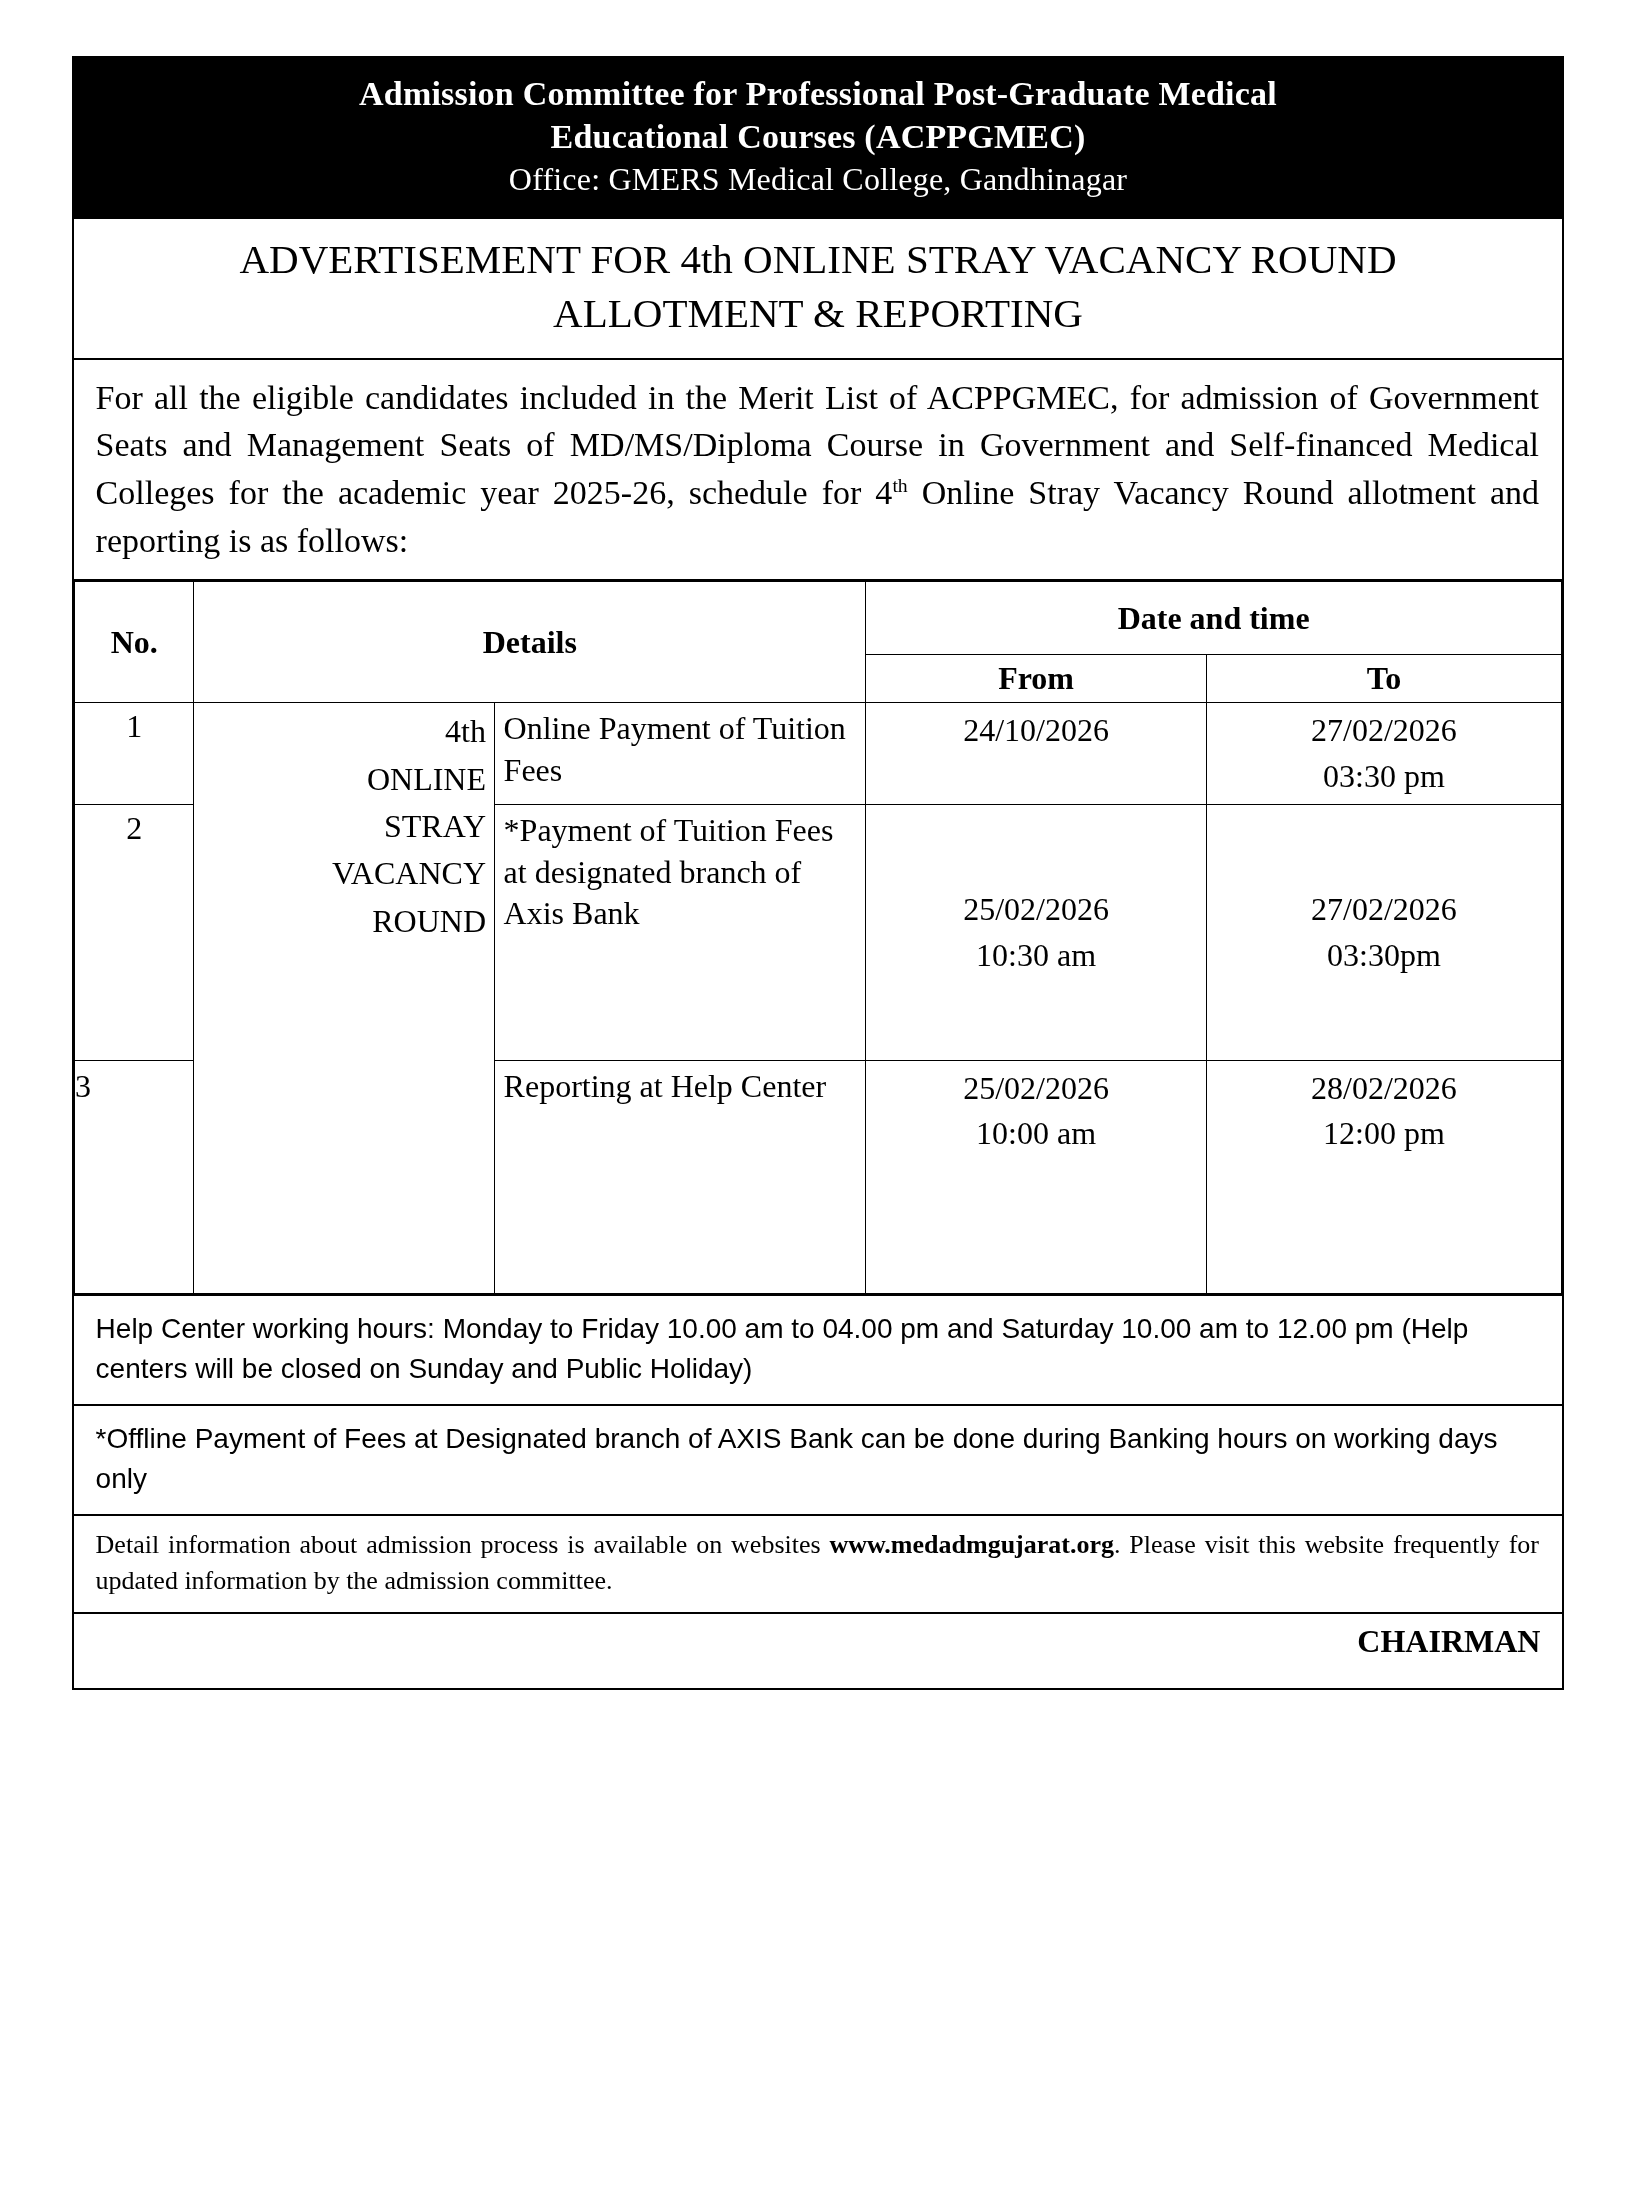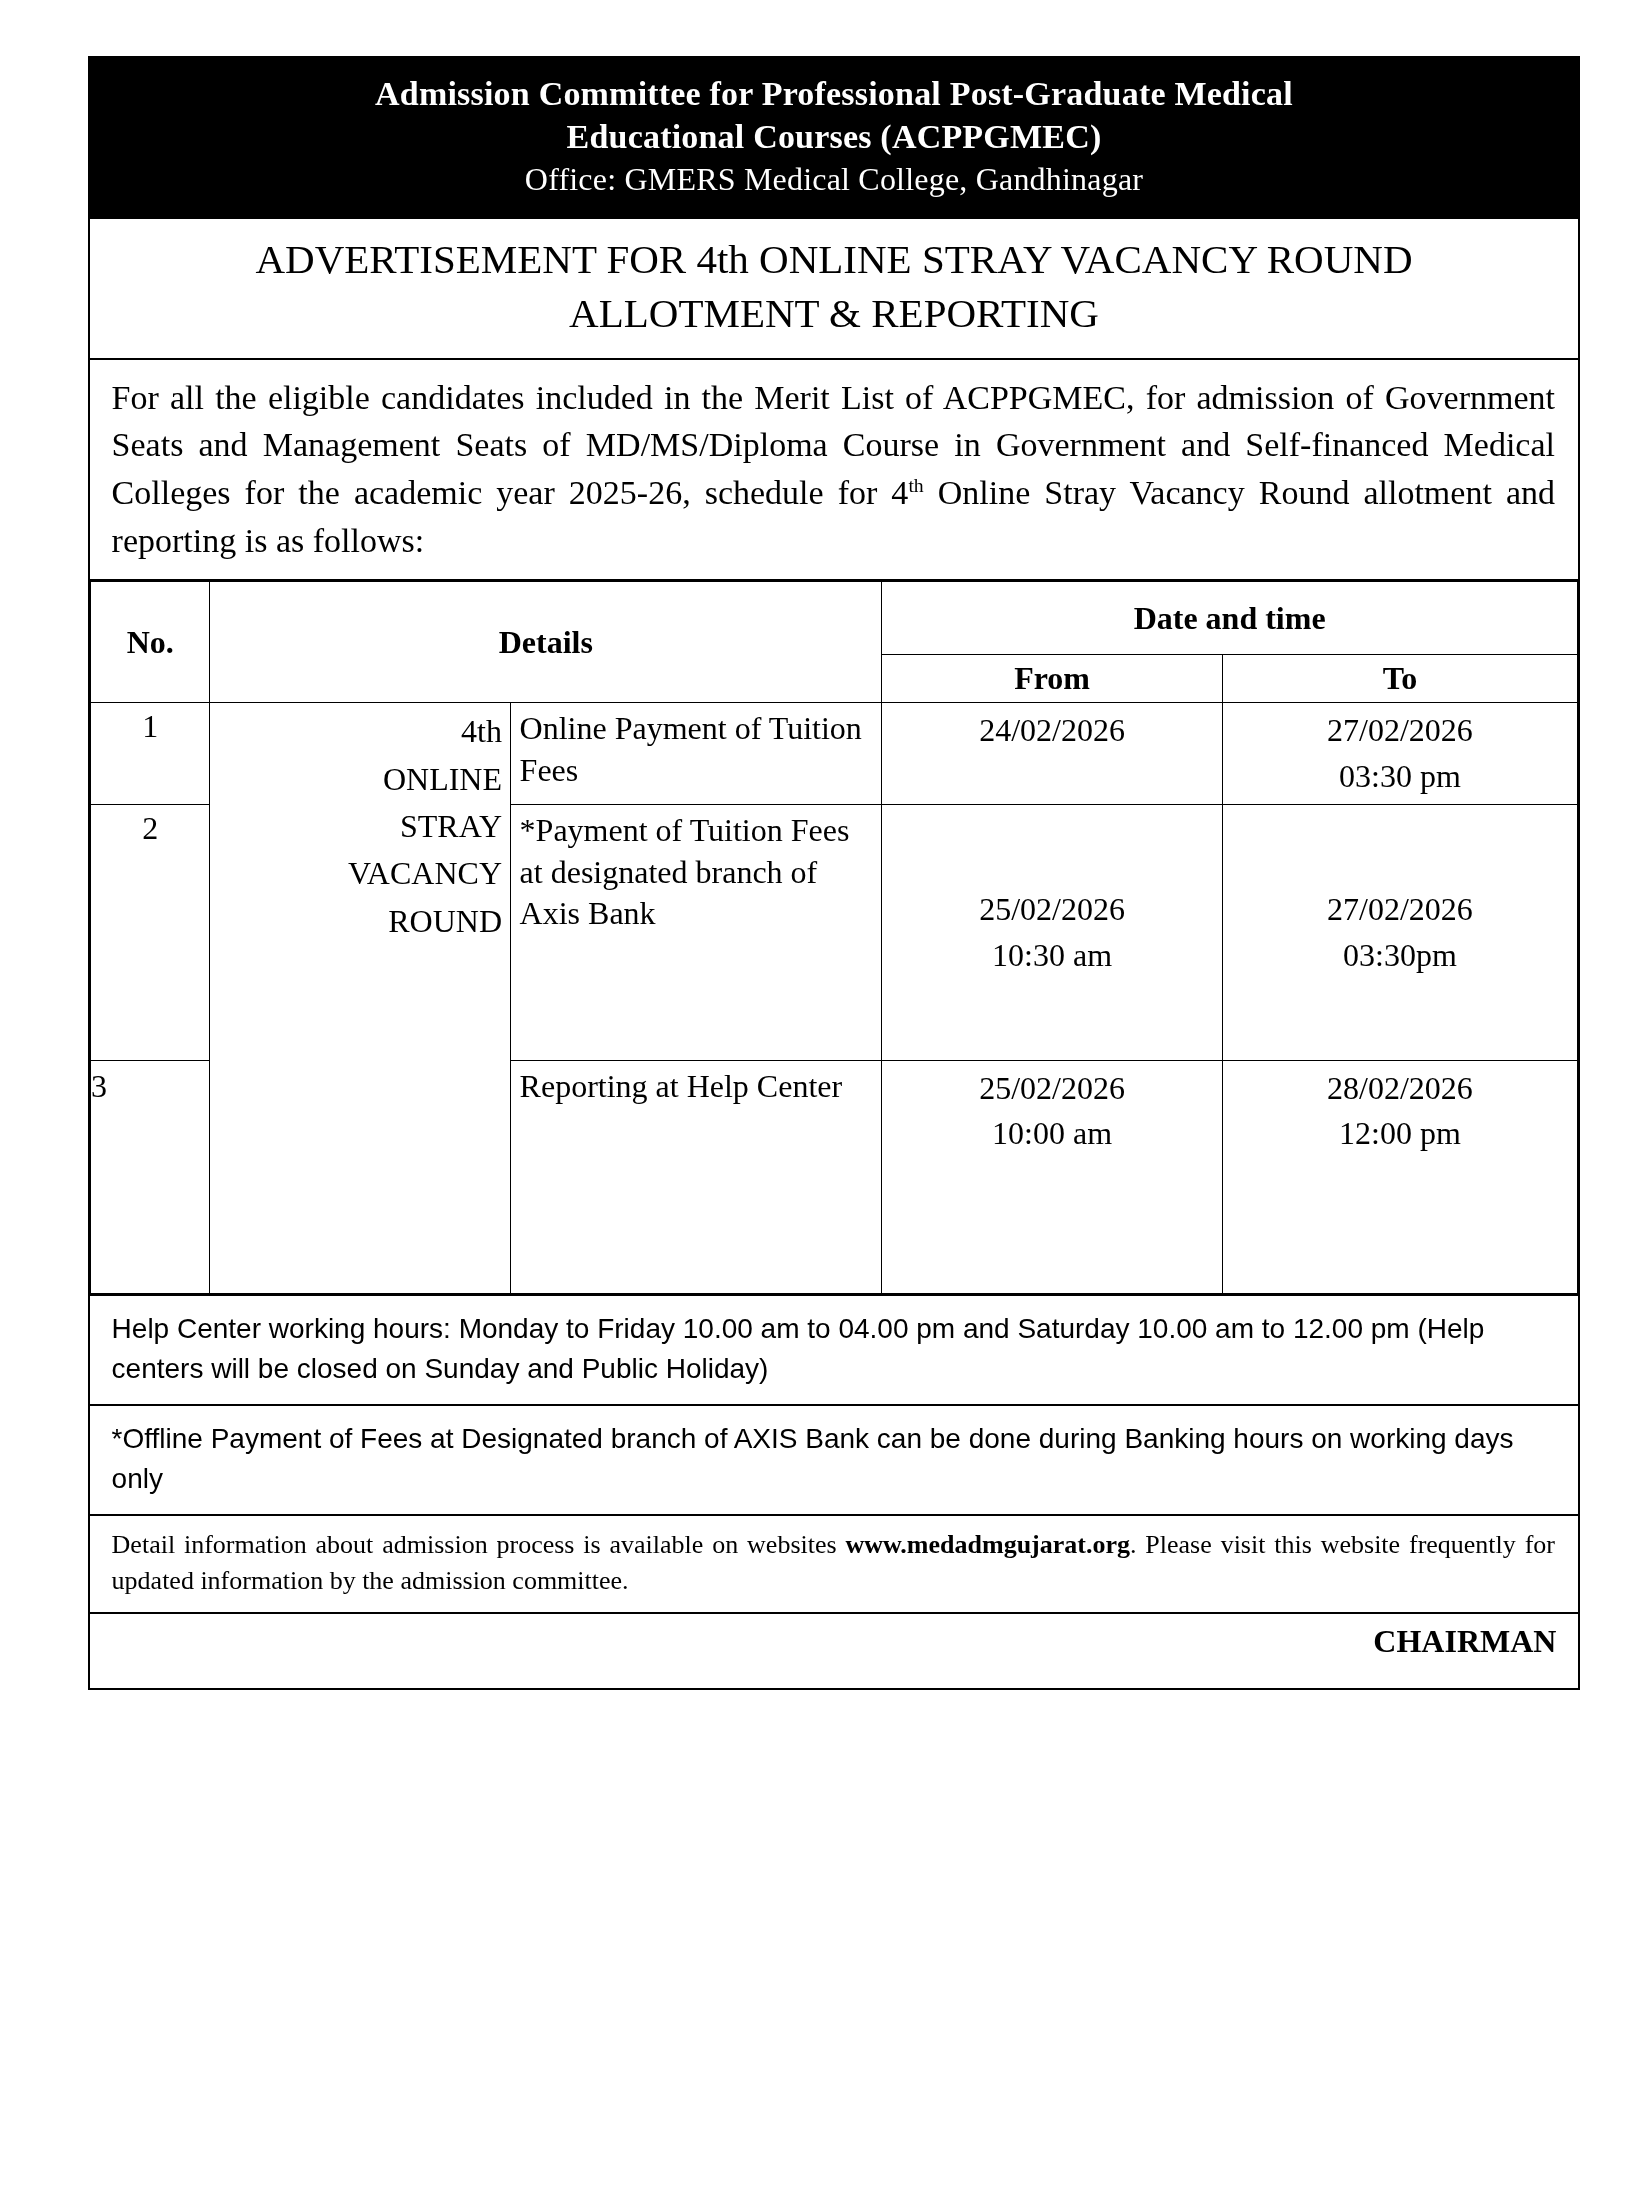--- a/index.html
+++ b/index.html
@@ -12,21 +12,21 @@
     width: 1645px;
     height: 2205px;
     font-family: "Liberation Serif", "DejaVu Serif", serif;
     color: #000000;
     position: relative;
   }
 
   
   #notice {
     position: absolute;
-    left: 88px;
+    left: 72px;
     top: 56px;
     width: 1492px;
     border: 2.5px solid #000000;
     background: #ffffff;
   }
 
   
   .banner {
     background: #000000;
     color: #ffffff;
@@ -204,21 +204,21 @@
         <tr>
           <th>From</th>
           <th>To</th>
         </tr>
       </thead>
       <tbody>
         <tr class="r1">
           <td class="no-cell">1</td>
           <td class="round-cell" rowspan="3">4th<br>ONLINE<br>STRAY<br>VACANCY<br>ROUND</td>
           <td class="detail-cell">Online Payment of  Tuition Fees</td>
-          <td class="date-cell">24/02/2026</td>
+          <td class="date-cell">24/10/2026</td>
           <td class="date-cell">27/02/2026<br>03:30 pm</td>
         </tr>
         <tr class="r2">
           <td class="no-cell">2</td>
           <td class="detail-cell">*Payment of Tuition  Fees at designated branch of Axis Bank</td>
           <td class="date-cell mid">25/02/2026<br>10:30 am</td>
           <td class="date-cell mid">27/02/2026<br>03:30pm</td>
         </tr>
         <tr class="r3">
           <td class="no-cell flush">3</td>

